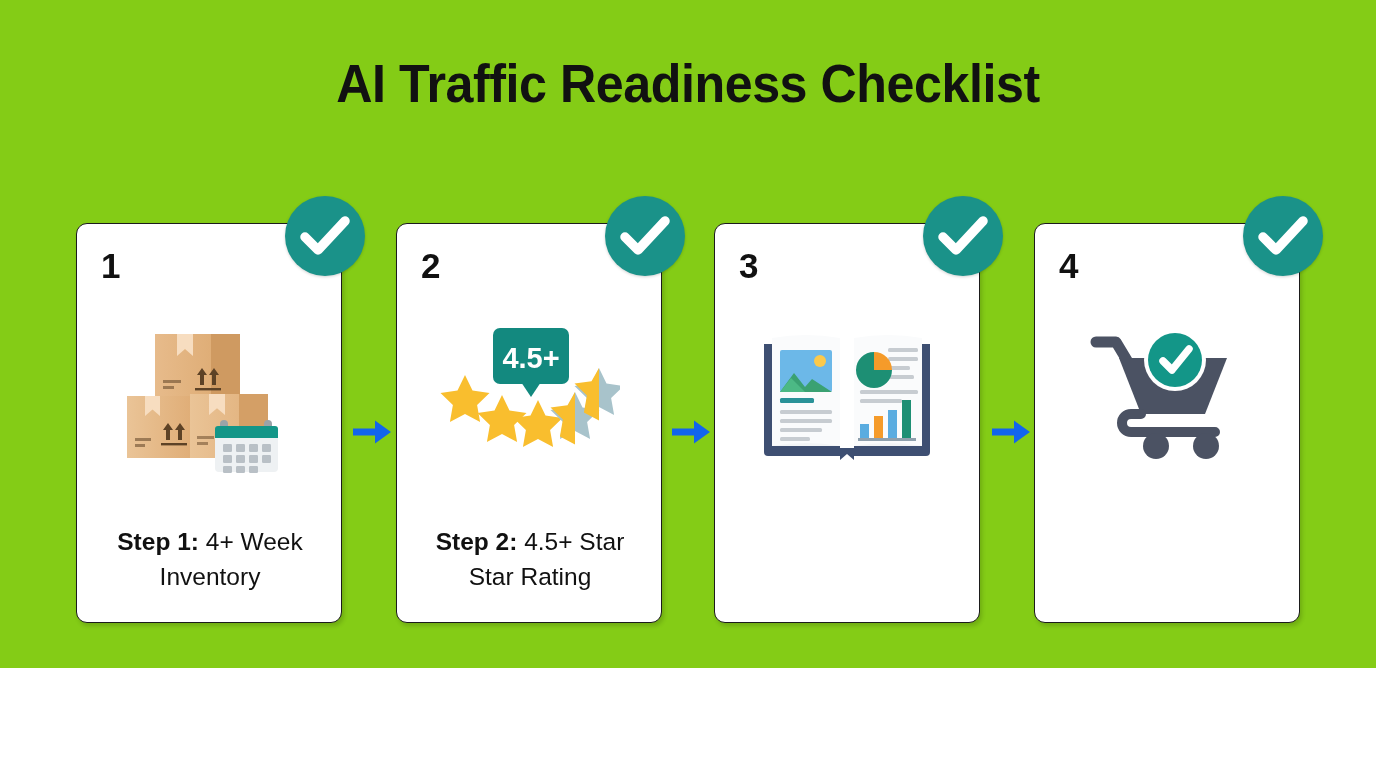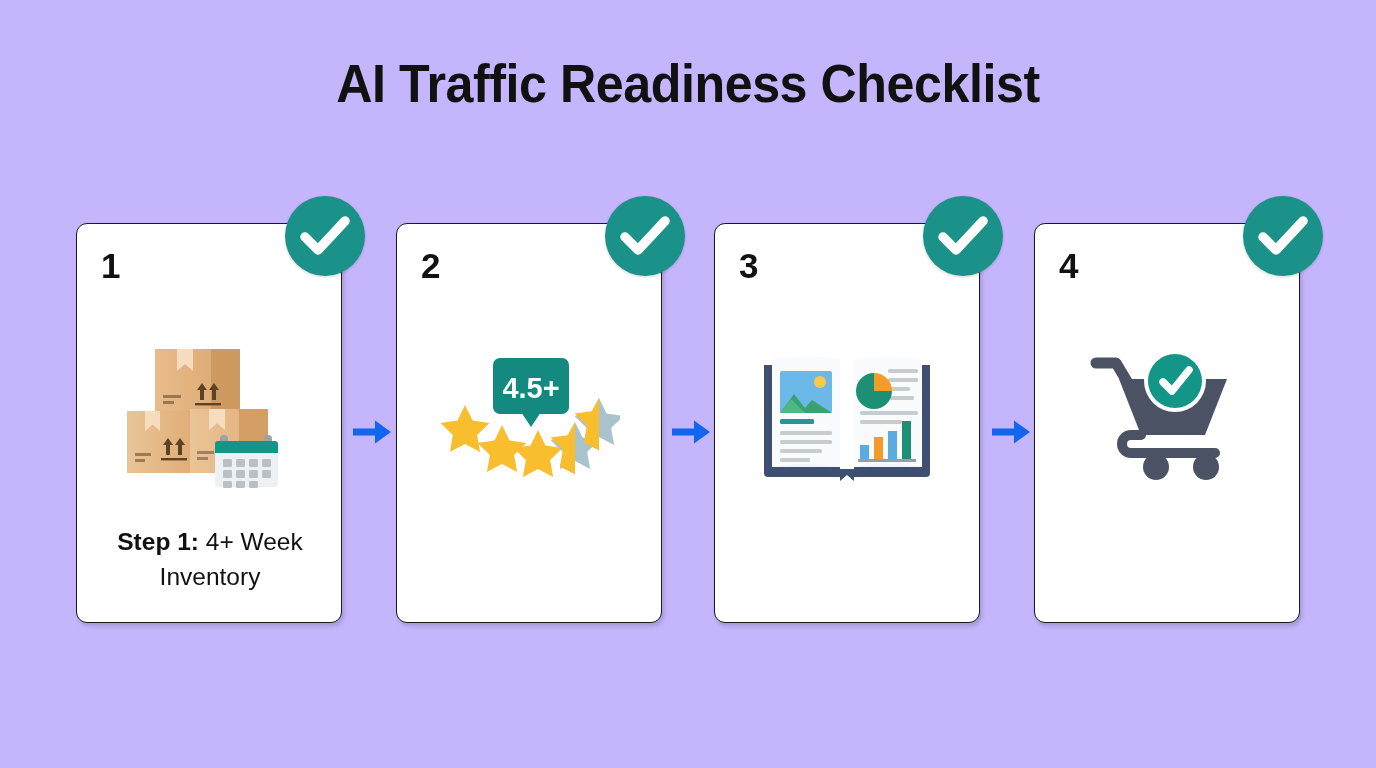--- a/index.html
+++ b/index.html
@@ -6,22 +6,22 @@
   html, body {
     width: 1376px;
     height: 768px;
     background: #ffffff;
     font-family: "Liberation Sans", sans-serif;
     overflow: hidden;
   }
   .page {
     position: relative;
     width: 1376px;
-    height: 768px;
-    background: #c4b5fd;
+    height: 668px;
+    background: #84cc16;
     padding-left: 32px;
   }
 
   
   .title {
     position: absolute;
     top: 52px;
     left: 0;
     width: 1376px;
     text-align: center;
@@ -82,21 +82,20 @@
   .badge svg { display: block; width: 80px; height: 80px; }
 
   
   .icon-area {
     position: absolute;
     top: 96px;
     left: 0;
     width: 100%;
     height: 190px;
     display: flex;
-    align-items: center;
     justify-content: center;
   }
 
   
   .caption {
     position: absolute;
     top: 300px;
     left: 14px;
     width: 238px;
     text-align: center;
@@ -231,20 +230,23 @@
             <path d="M161 48 l7.5 15.6 17 2.4 -12.4 12 3 17 -15.1 -8 -15.1 8 3 -17 -12.4 -12 17 -2.4 z" fill="#a8c3cb"></path>
             <path d="M161 48 l0 52.6 -15.1 -8 3 -17 -12.4 -12 17 -2.4 z" fill="#f9be2e"></path>
           </g>
 
           <rect x="55" y="8" width="76" height="56" rx="7" fill="#13897f"></rect>
           <path d="M83 62 h20 l-10 15 z" fill="#13897f"></path>
           <text x="93" y="48" text-anchor="middle" font-family="Liberation Sans, sans-serif" font-size="29" font-weight="700" fill="#ffffff">4.5+</text>
         </svg>
       </div>
 
+      <div class="caption">
+        <b>Step 2:</b><span> 4.5+ Star Star Rating</span>
+      </div>
     </div>
 
     <div class="card c3">
       <div class="card-num">3</div>
 
       <div class="badge">
         <svg viewBox="0 0 80 80">
             <path d="M20 41 L33 54 L60 25" stroke="#ffffff" stroke-width="9.5" fill="none" stroke-linecap="round" stroke-linejoin="round"></path>
           </svg>
       </div>

